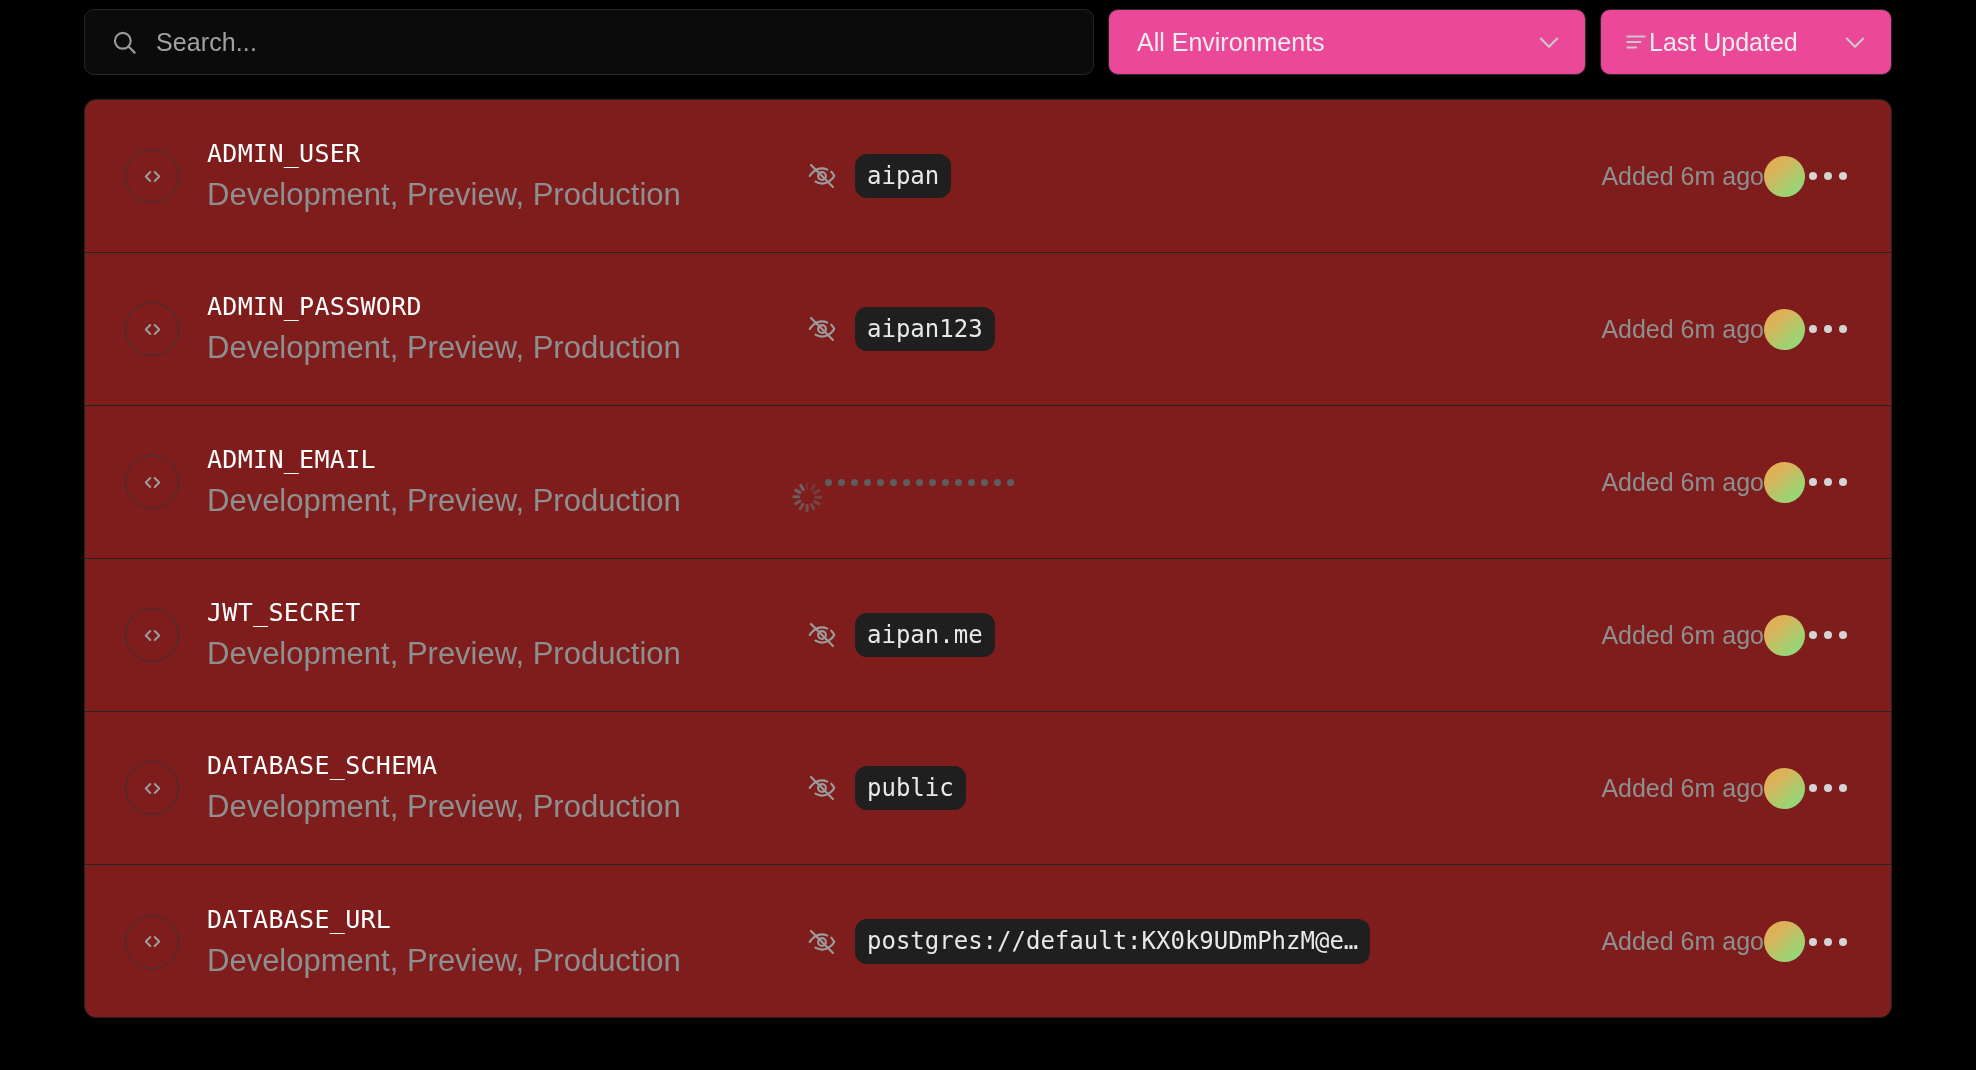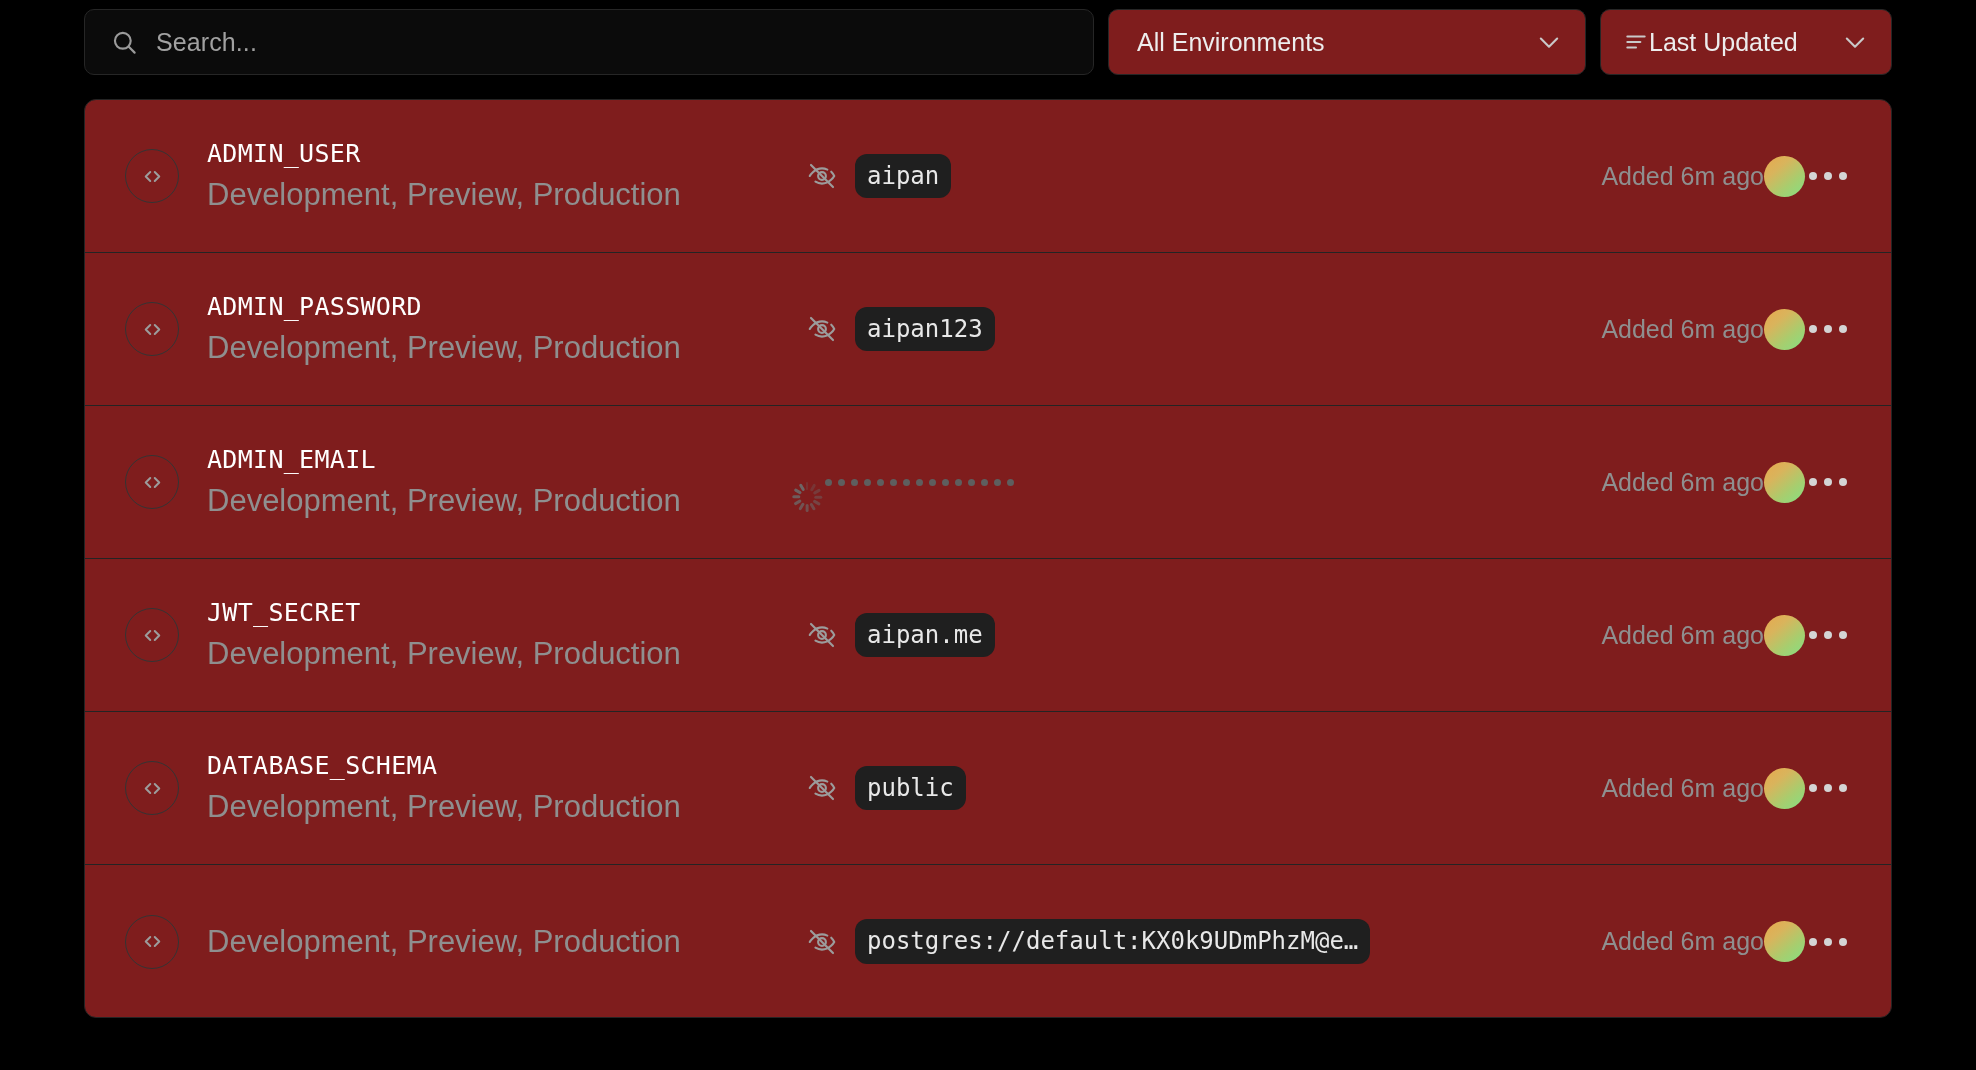--- a/index.html
+++ b/index.html
@@ -43,21 +43,21 @@
   }
   .search-input-text {
     color: #a1a1a1;
     font-size: 25px;
     letter-spacing: 0.1px;
     white-space: nowrap;
   }
 
   .select-box {
     height: 66px;
-    background: #7f1d1d;
+    background: #ec4899;
     border: 1px solid #262626;
     border-radius: 10px;
     display: flex;
     align-items: center;
     padding: 0 22px 0 28px;
     gap: 16px;
   }
   .select-env { width: 478px; justify-content: space-between; }
   .select-sort { width: 292px; justify-content: space-between; padding-left: 22px; }
 
@@ -453,20 +453,21 @@
   <div class="row">
 
     <div class="row-icon">
       <svg width="27" height="27" viewBox="0 0 24 24" fill="none" stroke="#9c9c9c" stroke-width="1.8" stroke-linecap="round" stroke-linejoin="round">
         <polyline points="10,8 6,12 10,16"></polyline>
         <polyline points="14,8 18,12 14,16"></polyline>
       </svg>
     </div>
 
     <div class="row-info">
+      <div class="row-key">DATABASE_URL</div>
       <div class="row-envs">Development, Preview, Production</div>
     </div>
 
     <div class="row-value">
       <span class="reveal-slot">
             <svg width="30" height="30" viewBox="0 0 24 24" fill="none" stroke="#9c9c9c" stroke-width="1.7" stroke-linecap="round" stroke-linejoin="round">
               <path d="M2.2 12S5.6 5.9 12 5.9c1.6 0 3 .38 4.25 .98"></path>
               <path d="M19.4 8.6c1.4 1.35 2.4 3.4 2.4 3.4S18.4 18.1 12 18.1c-2.1 0-3.85-.66-5.25-1.55"></path>
               <circle cx="12" cy="12" r="3.1"></circle>
               <line x1="3.2" y1="3.2" x2="20.8" y2="20.8"></line>

